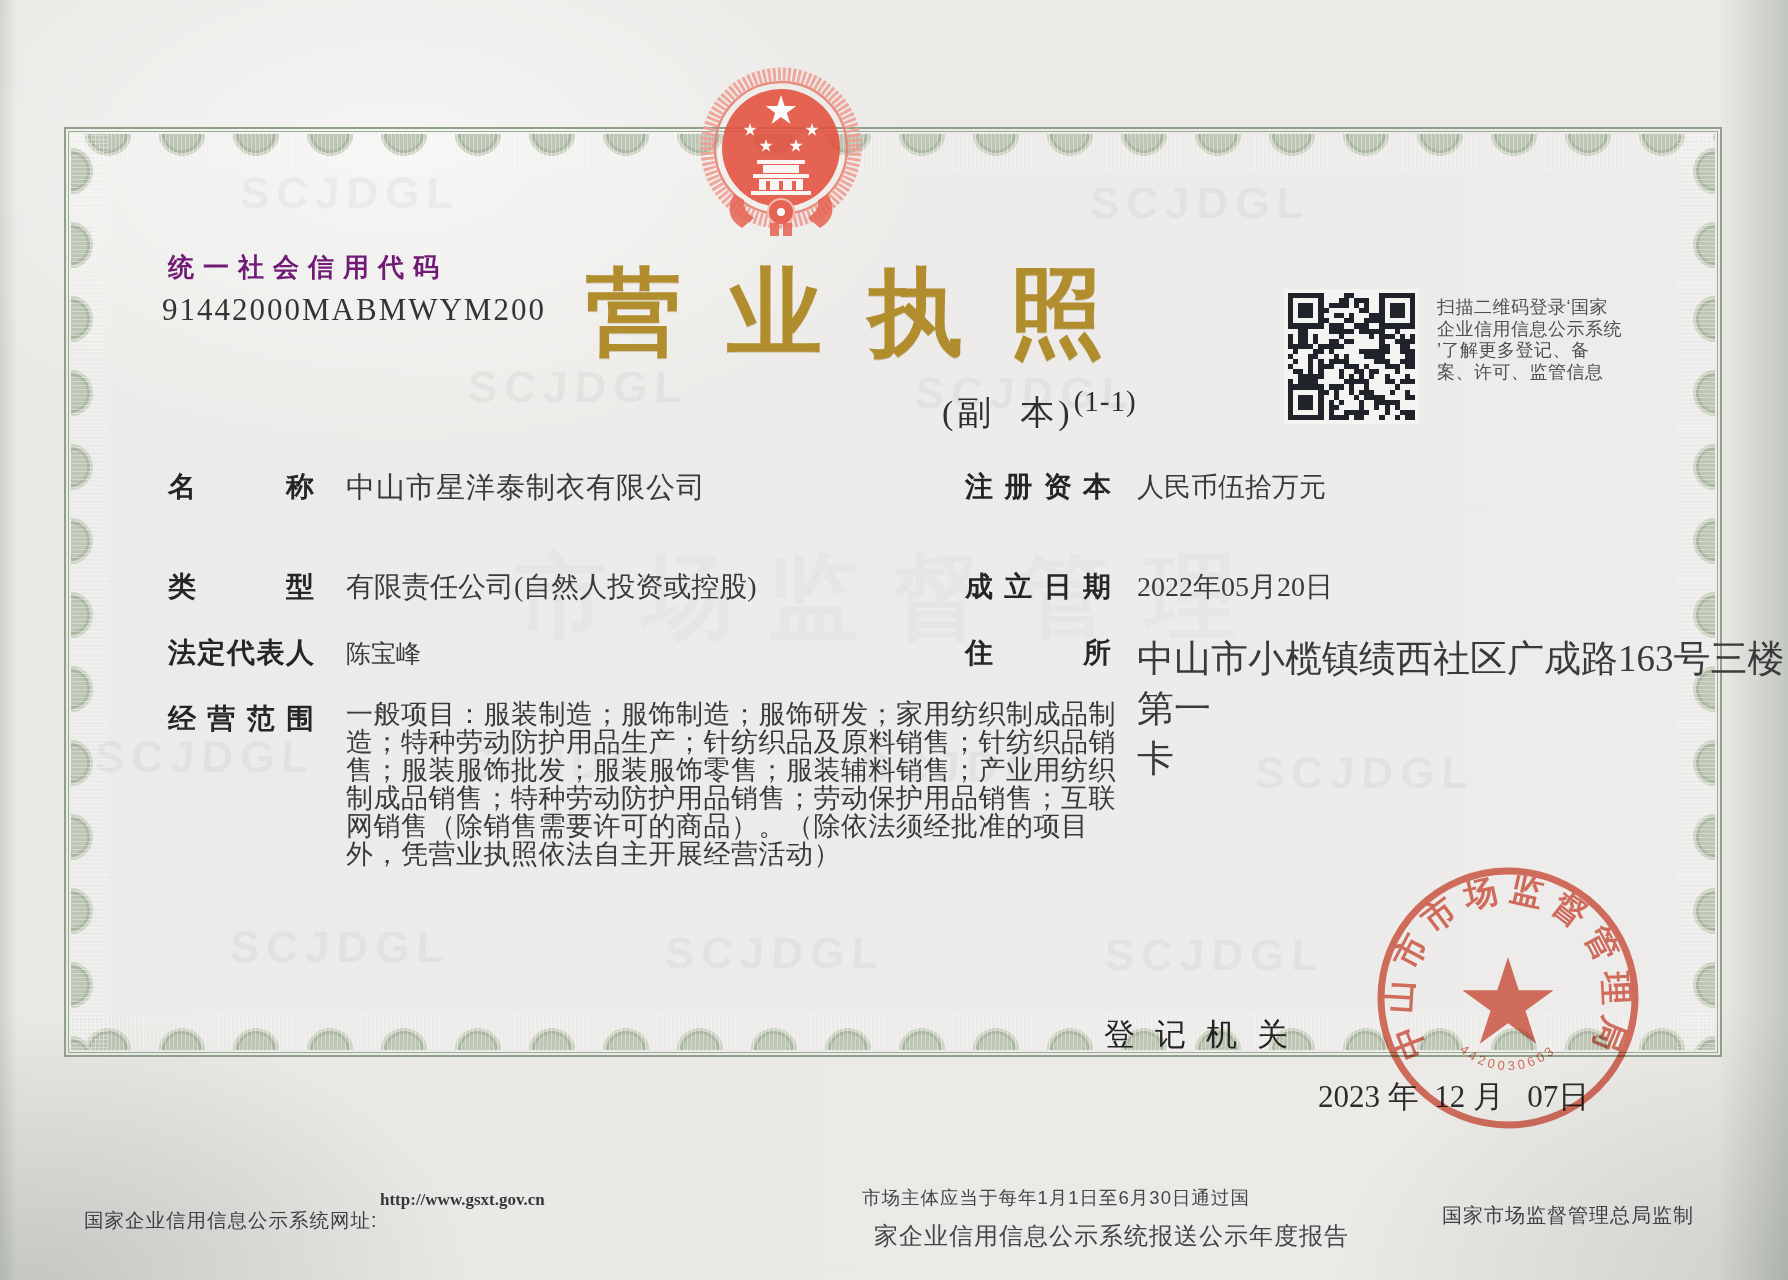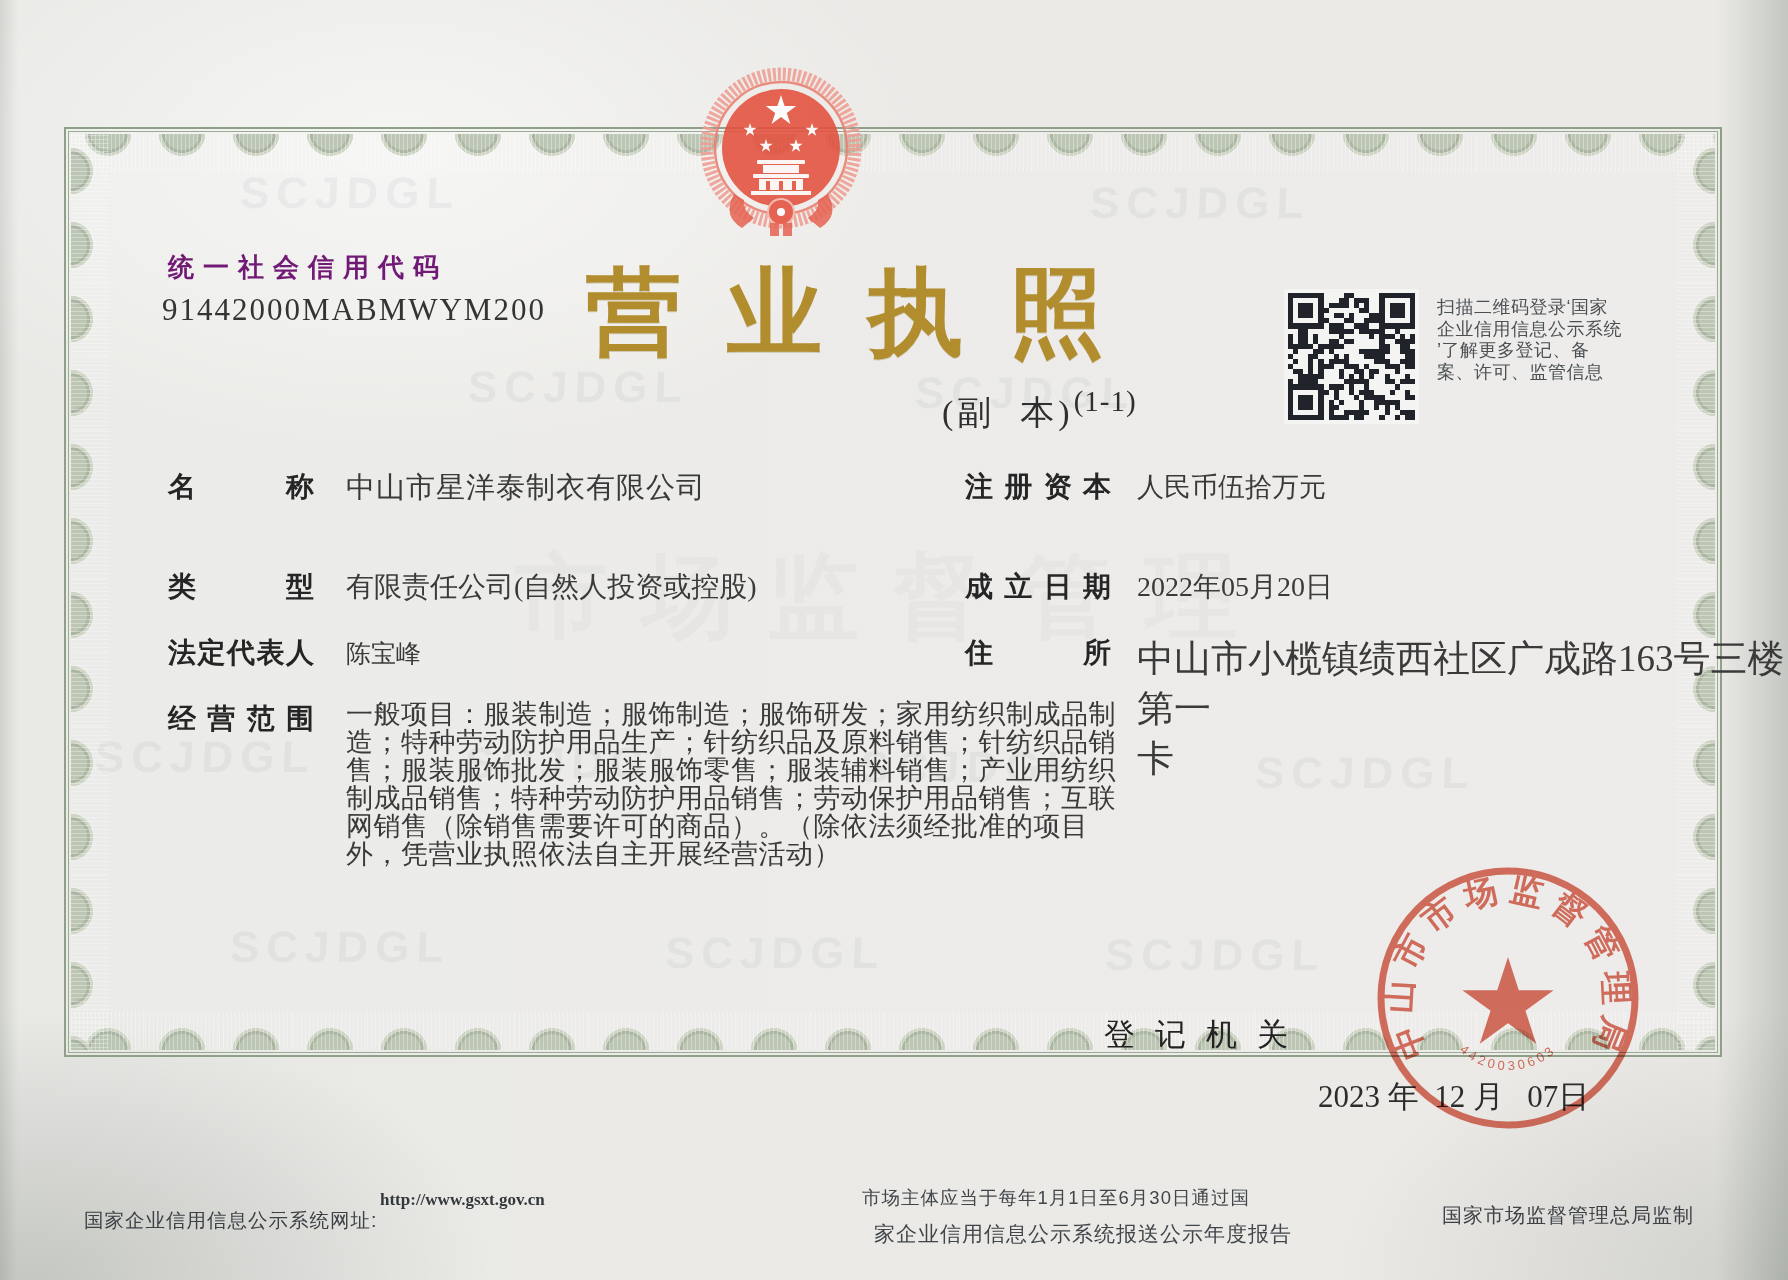--- a/index.html
+++ b/index.html
@@ -99,21 +99,21 @@
     letter-spacing:20px;color:#232323;white-space:nowrap;margin-top:44px;}
   .issue-date{position:absolute;left:1318px;top:1076px;font-size:31px;color:#2c2c2c;
     white-space:pre;font-family:"Liberation Serif","DejaVu Serif",serif;}
   .seal{position:absolute;left:1372px;top:862px;mix-blend-mode:multiply;opacity:.88;}
   .emblem{position:absolute;left:700px;top:60px;}
   
   .f-weblabel{position:absolute;left:84px;top:1207px;font-size:19.5px;color:#3c4145;letter-spacing:1px;}
   .f-weburl{position:absolute;left:380px;top:1190px;font-size:17px;color:#33383c;
     font-family:"Liberation Serif","DejaVu Serif",serif;font-weight:700;}
   .f-notice1{position:absolute;left:862px;top:1185px;font-size:18.5px;color:#41464a;letter-spacing:1px;}
-  .f-notice2{position:absolute;left:874px;top:1220px;font-size:21px;color:#41464a;letter-spacing:1px;}
+  .f-notice2{position:absolute;left:874px;top:1220px;font-size:24px;color:#41464a;letter-spacing:1px;}
   .f-publisher{position:absolute;left:1442px;top:1202px;font-size:20px;color:#3c4145;letter-spacing:1px;}
 </style>
 </head>
 <body>
 
 <div>
 
   <div class="wm" style="left:240px;top:168px">SCJDGL</div>
   <div class="wm" style="left:1090px;top:178px">SCJDGL</div>
   <div class="wm" style="left:468px;top:362px">SCJDGL</div>

